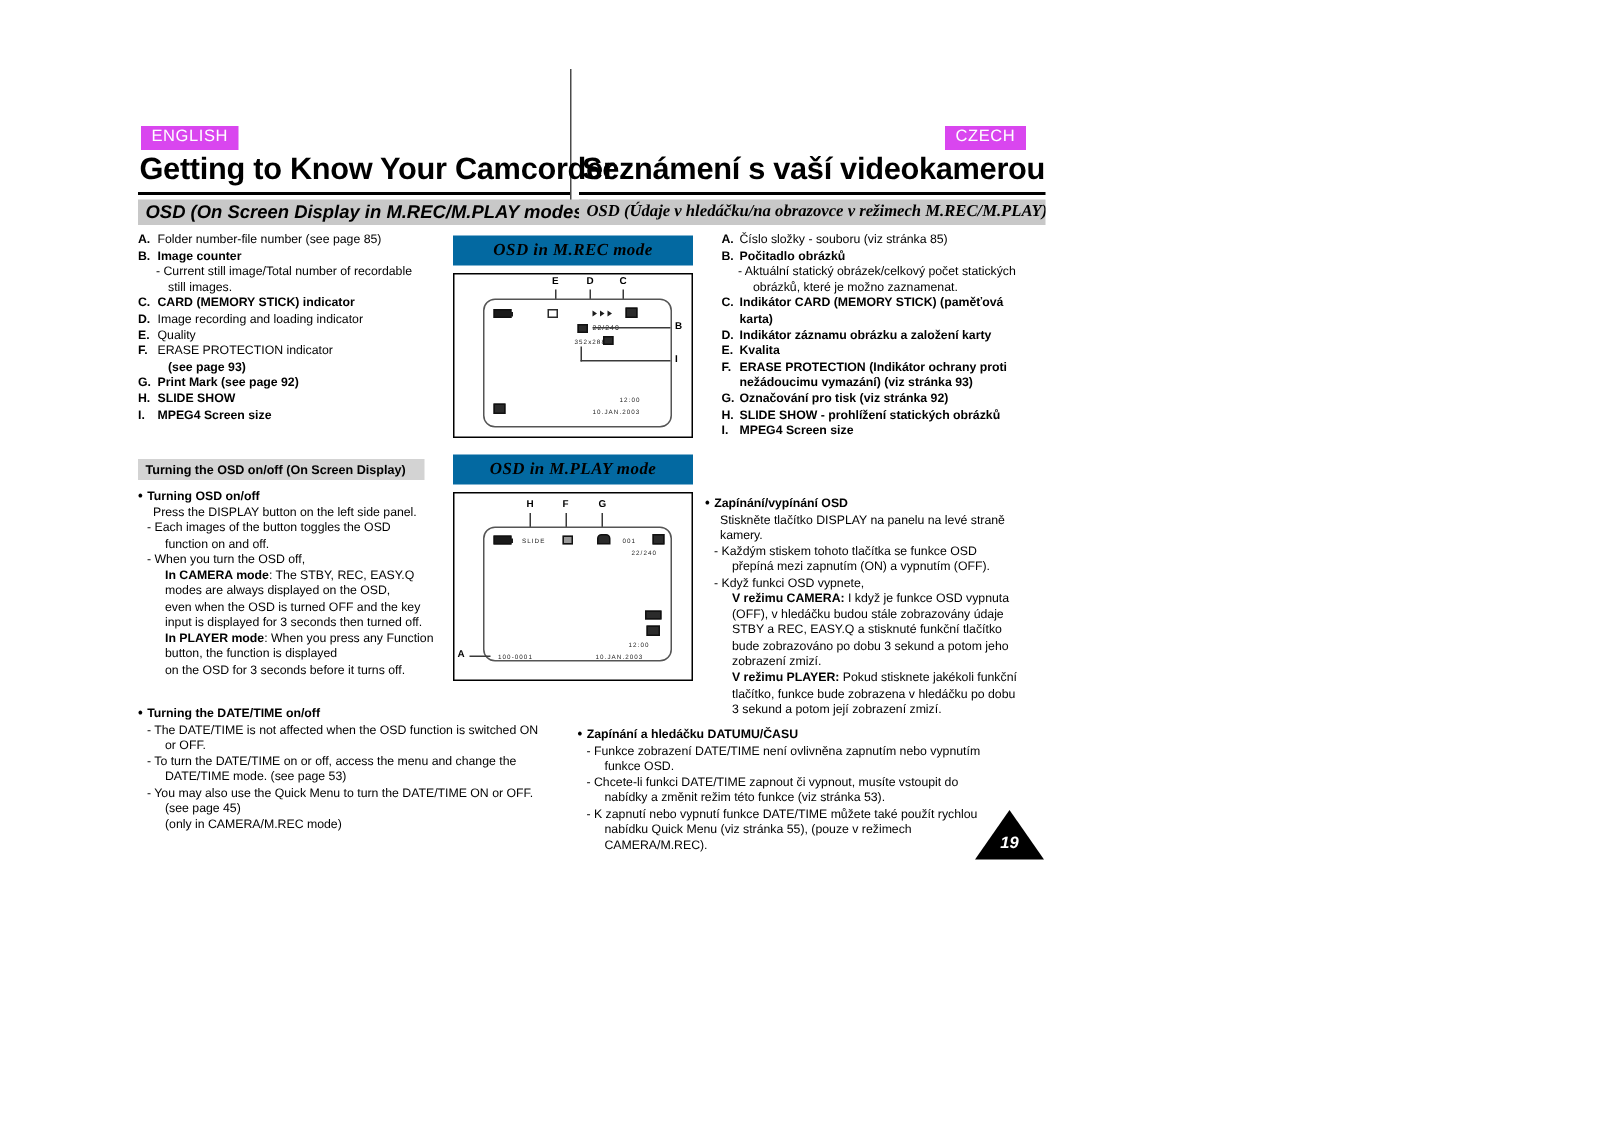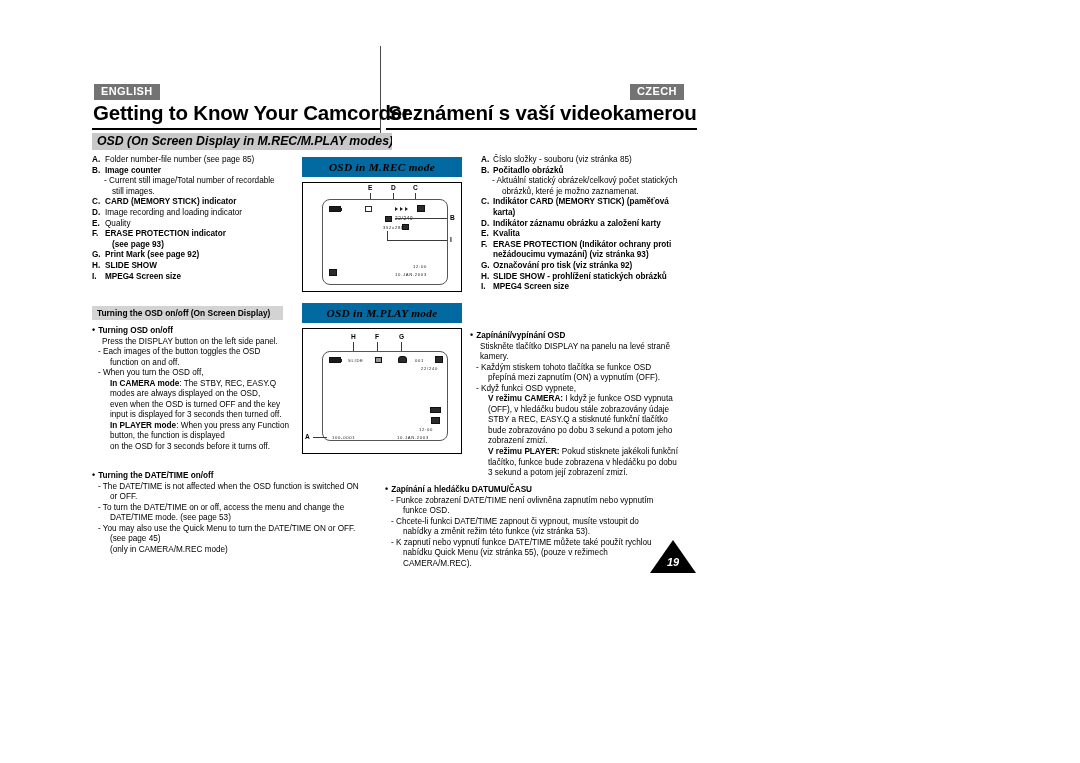--- a/index.html
+++ b/index.html
@@ -26,23 +26,23 @@
   .vdivider {
     position: absolute;
     left: 380px;
     top: 46px;
     width: 1px;
     height: 96px;
     background: #4a4a4a;
   }
   .lang-tag {
     position: absolute;
-    background: #737373;
+    background: #d946ef;
     color: #ffffff;
-    font-weight: bold;
+    font-weight: normal;
     font-size: 11px;
     letter-spacing: 0.4px;
     padding: 2px 7px 3px 7px;
     line-height: 11px;
   }
   #lang-en { left: 94px; top: 84px; }
   #lang-cz { left: 630px; top: 84px; }
 
   .main-title {
     position: absolute;
@@ -278,20 +278,21 @@
   <div class="lang-tag" id="lang-en">ENGLISH</div>
   <div class="lang-tag" id="lang-cz">CZECH</div>
 
   <div class="main-title" id="title-cz">Seznámení s vaší videokamerou</div>
   <div class="main-title" id="title-en">Getting to Know Your Camcorder</div>
 
   <div class="title-rule" id="rule-en"></div>
   <div class="title-rule" id="rule-cz"></div>
 
   <div class="band" id="band-en">OSD (On Screen Display in M.REC/M.PLAY modes)</div>
+  <div class="band" id="band-cz">OSD (Údaje v hledáčku/na obrazovce v režimech M.REC/M.PLAY)</div>
 
   <div class="listcol" id="list-en">
     <div class="li">
         <span class="key">A.</span>
         <span class="val">Folder number-file number (see page 85)</span>
       </div>
     <div class="li">
         <span class="key">B.</span>
         <span class="val" style="font-weight:bold">Image counter</span>
       </div>
@@ -304,21 +305,21 @@
     <div class="li">
         <span class="key">D.</span>
         <span class="val">Image recording and loading indicator</span>
       </div>
     <div class="li">
         <span class="key">E.</span>
         <span class="val">Quality</span>
       </div>
     <div class="li">
         <span class="key">F.</span>
-        <span class="val" style="font-weight:bold">ERASE PROTECTION indicator</span>
+        <span class="val" style="font-weight:normal">ERASE PROTECTION indicator</span>
       </div>
     <div class="sub deep" style="font-weight:bold">(see page 93)</div>
     <div class="li">
         <span class="key">G.</span>
         <span class="val" style="font-weight:bold">Print Mark (see page 92)</span>
       </div>
     <div class="li">
         <span class="key">H.</span>
         <span class="val" style="font-weight:bold">SLIDE SHOW</span>
       </div>

